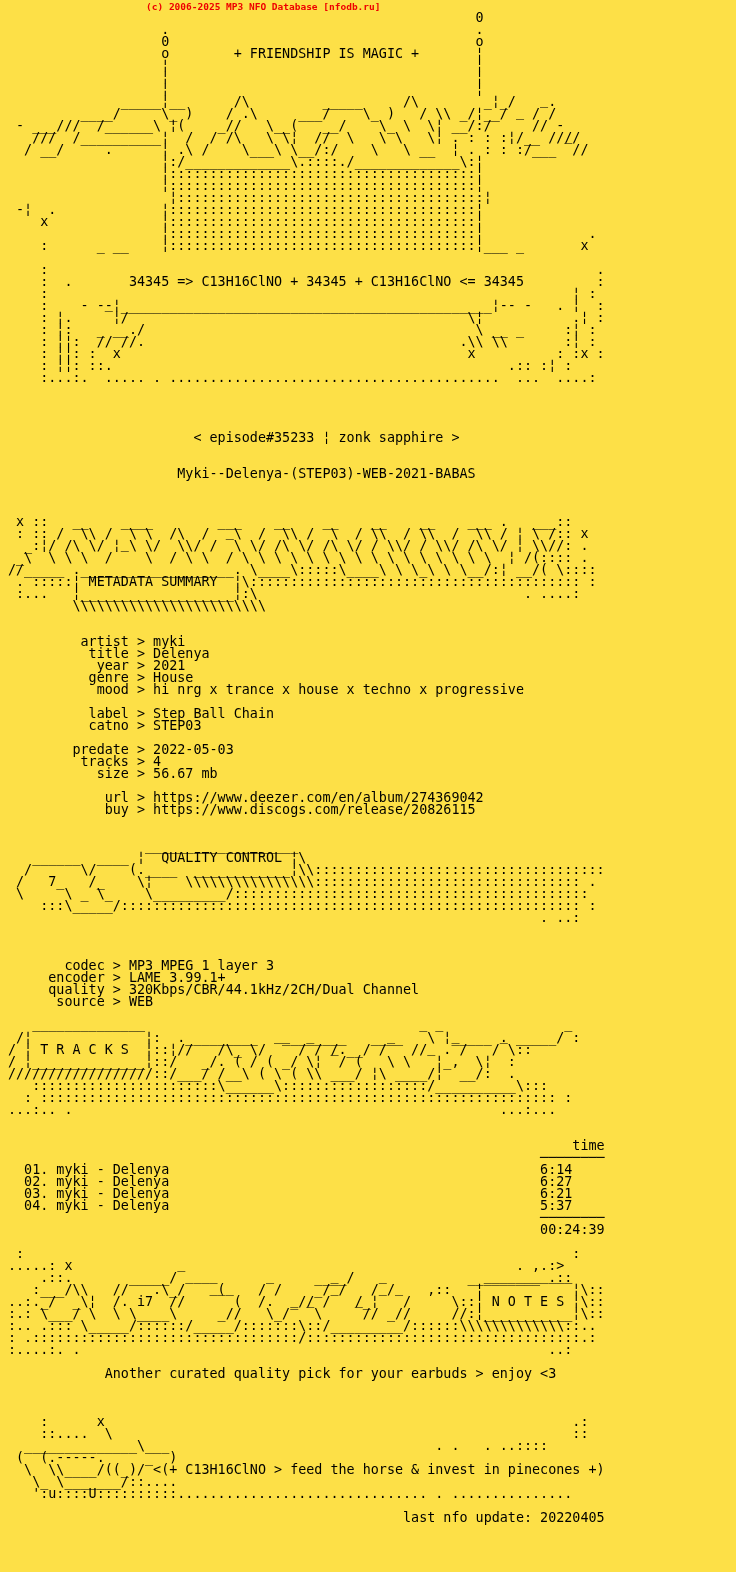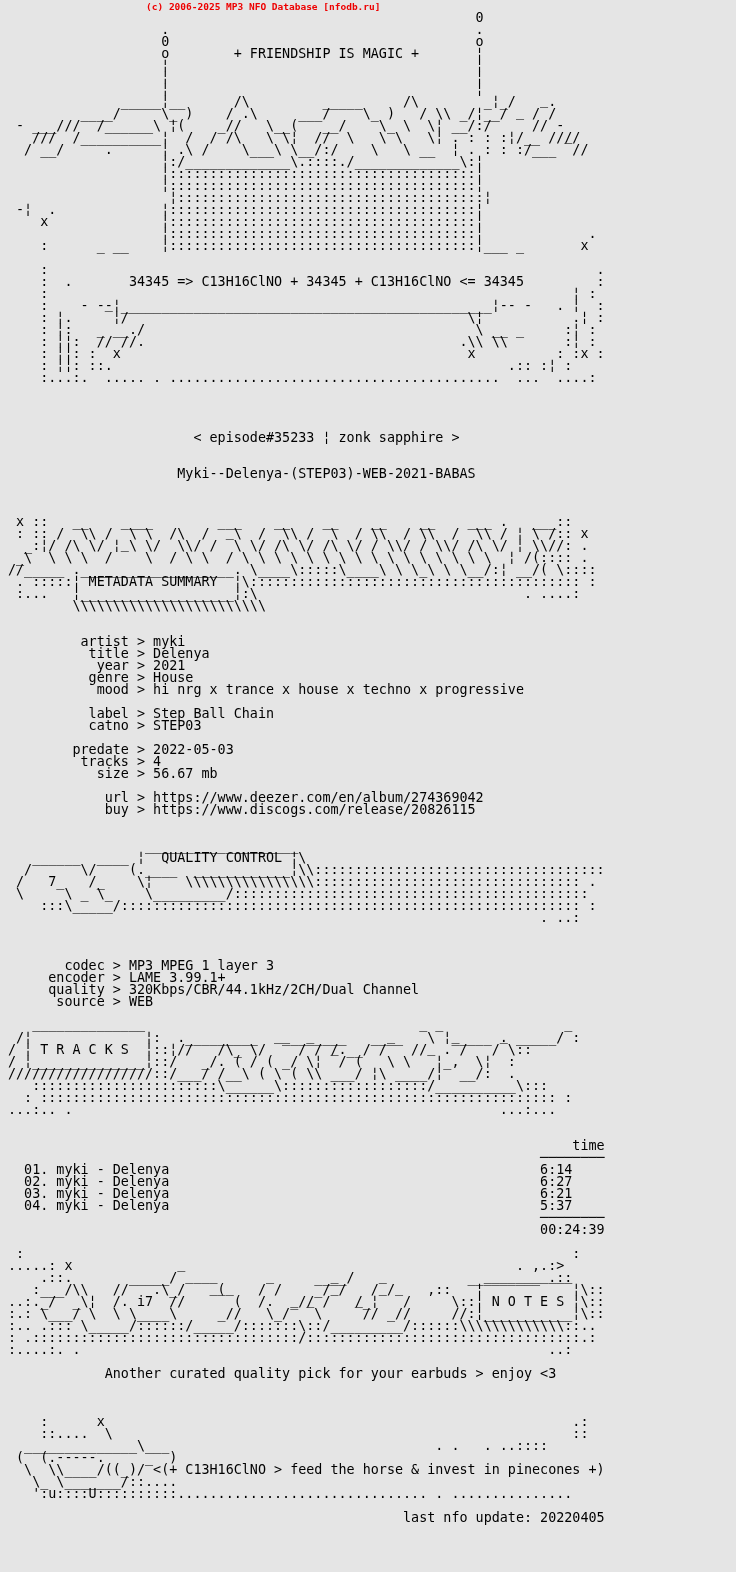--- a/index.html
+++ b/index.html
@@ -1,17 +1,17 @@
 <!DOCTYPE html>
 <html><head>
 <meta charset="utf-8">
 <style>
   html,body{margin:0;padding:0;background:#ffffff;}
   body{width:736px;height:1572px;overflow:hidden;}
-  .nfo-page{width:736px;height:1572px;background:#e5e5e5;}
+  .nfo-page{width:736px;height:1572px;background:#fde047;}
   .nfo-header{
     font-family:"DejaVu Sans Mono",monospace;
     font-weight:bold;
     font-size:9.5px;
     line-height:13px;
     height:12px;
     color:#ee0000;
     padding-left:146px;
     white-space:pre;
   }

